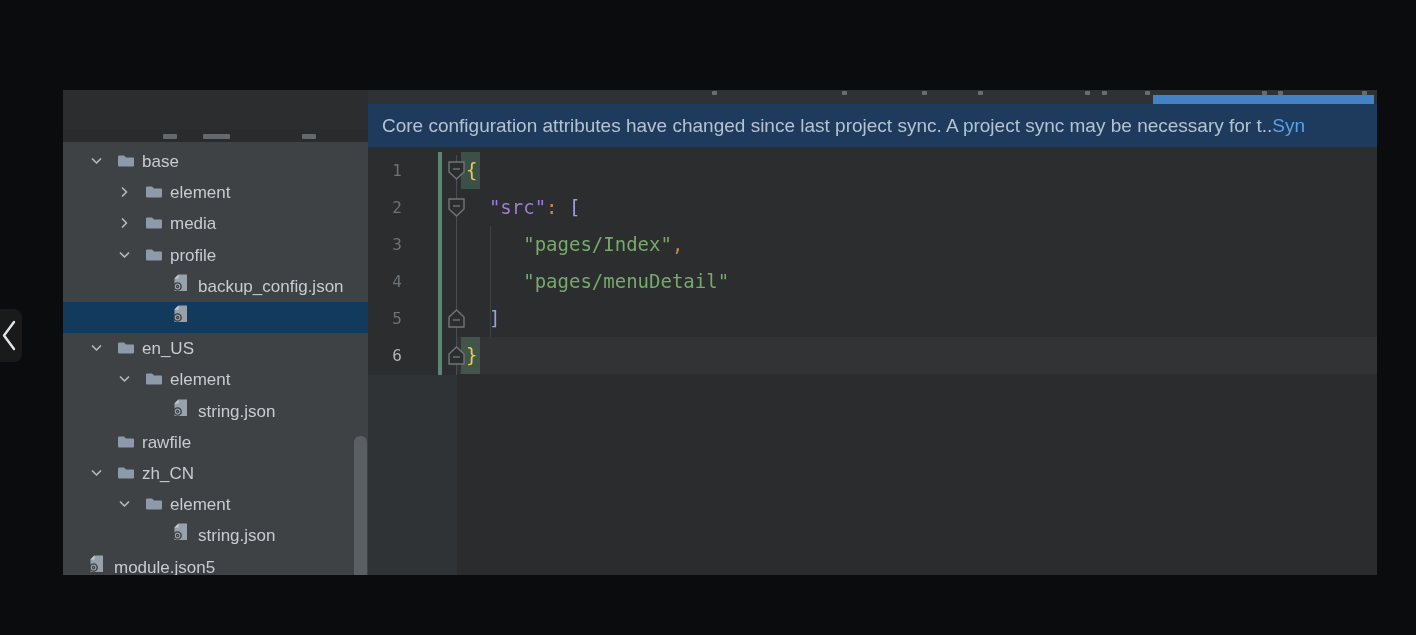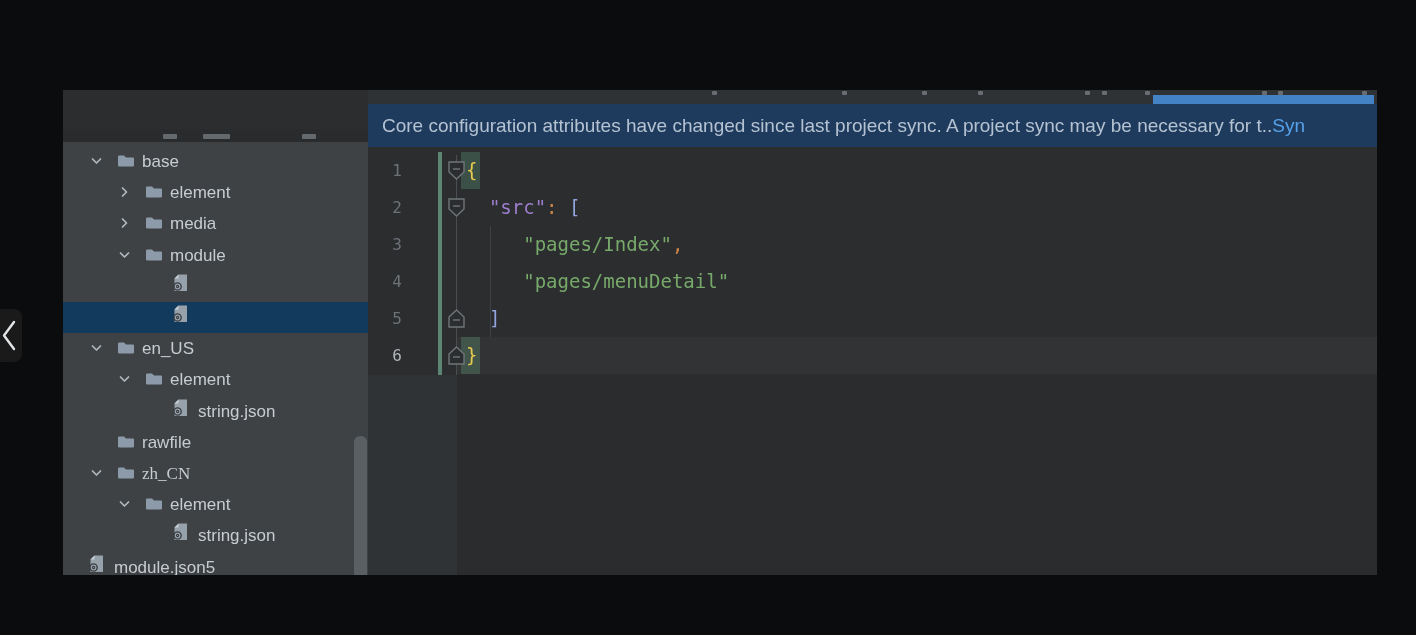--- a/index.html
+++ b/index.html
@@ -105,29 +105,30 @@
             </svg></span>
           <span class="tree-label" style="left:107px">media</span>
         </div>
         <div class="abs tree-row" style="top: 111px;">
           <span class="tree-ico" style="left:55px"><svg width="13" height="13" viewBox="0 0 13 13">
               <polyline points="2.5,4.5 6.5,8.5 10.5,4.5" fill="none" stroke="#b2b8be" stroke-width="1.7" stroke-linecap="round" stroke-linejoin="round"></polyline>
             </svg></span>
           <span class="tree-ico" style="left:82px"><svg width="18" height="14" viewBox="0 0 18 14">
               <path d="M1 3.2 Q1 2 2.2 2 L7 2 L9 4 L16 4 Q17 4 17 5 L17 12 Q17 13 16 13 L2.2 13 Q1 13 1 11.8 Z" fill="#8d9aa9"></path>
             </svg></span>
-          <span class="tree-label" style="left:107px">module</span>
+          <span class="tree-label" style="left:107px">profile</span>
         </div>
         <div class="abs tree-row" style="top: 142px;">
           <span class="tree-ico" style="left:110px"><svg width="16" height="19" viewBox="0 0 16 19">
               <path d="M5.5 1 L14 1 L14 17.5 L1.5 17.5 L1.5 5 Z" fill="#97a1ab"></path>
               <path d="M5.5 1 L5.5 5 L1.5 5 Z" fill="#c7cfd6"></path>
               <circle cx="4.6" cy="13" r="3.6" fill="#97a1ab" stroke="#3a3e42" stroke-width="1.4"></circle>
               <circle cx="4.6" cy="13" r="1.1" fill="none" stroke="#3a3e42" stroke-width="1.1"></circle>
             </svg></span>
+          <span class="tree-label" style="left:135px">backup_config.json</span>
         </div>
         <div class="abs tree-row selected" style="top: 173px;">
           <span class="tree-ico" style="left:110px"><svg width="16" height="19" viewBox="0 0 16 19">
               <path d="M5.5 1 L14 1 L14 17.5 L1.5 17.5 L1.5 5 Z" fill="#97a1ab"></path>
               <path d="M5.5 1 L5.5 5 L1.5 5 Z" fill="#c7cfd6"></path>
               <circle cx="4.6" cy="13" r="3.6" fill="#97a1ab" stroke="#3a3e42" stroke-width="1.4"></circle>
               <circle cx="4.6" cy="13" r="1.1" fill="none" stroke="#3a3e42" stroke-width="1.1"></circle>
             </svg></span>
         </div>
         <div class="abs tree-row" style="top: 204px;">
@@ -156,21 +157,21 @@
               <circle cx="4.6" cy="13" r="1.1" fill="none" stroke="#3a3e42" stroke-width="1.1"></circle>
             </svg></span>
           <span class="tree-label" style="left:135px">string.json</span>
         </div>
         <div class="abs tree-row" style="top: 298px;">
           <span class="tree-ico" style="left:54px"><svg width="18" height="14" viewBox="0 0 18 14">
               <path d="M1 3.2 Q1 2 2.2 2 L7 2 L9 4 L16 4 Q17 4 17 5 L17 12 Q17 13 16 13 L2.2 13 Q1 13 1 11.8 Z" fill="#8d9aa9"></path>
             </svg></span>
           <span class="tree-label" style="left:79px">rawfile</span>
         </div>
-        <div class="abs tree-row" style="top: 329px; font-family: Liberation Serif, serif;">
+        <div class="abs tree-row" style="top: 329px;">
           <span class="tree-ico" style="left:27px"><svg width="13" height="13" viewBox="0 0 13 13">
               <polyline points="2.5,4.5 6.5,8.5 10.5,4.5" fill="none" stroke="#b2b8be" stroke-width="1.7" stroke-linecap="round" stroke-linejoin="round"></polyline>
             </svg></span>
           <span class="tree-ico" style="left:54px"><svg width="18" height="14" viewBox="0 0 18 14">
               <path d="M1 3.2 Q1 2 2.2 2 L7 2 L9 4 L16 4 Q17 4 17 5 L17 12 Q17 13 16 13 L2.2 13 Q1 13 1 11.8 Z" fill="#8d9aa9"></path>
             </svg></span>
           <span class="tree-label" style="left:79px">zh_CN</span>
         </div>
         <div class="abs tree-row" style="top: 360px;">
           <span class="tree-ico" style="left:55px"><svg width="13" height="13" viewBox="0 0 13 13">

